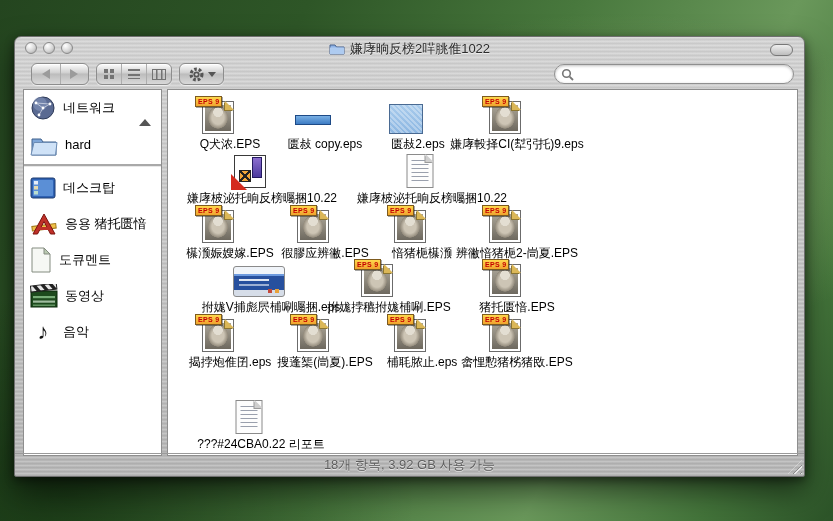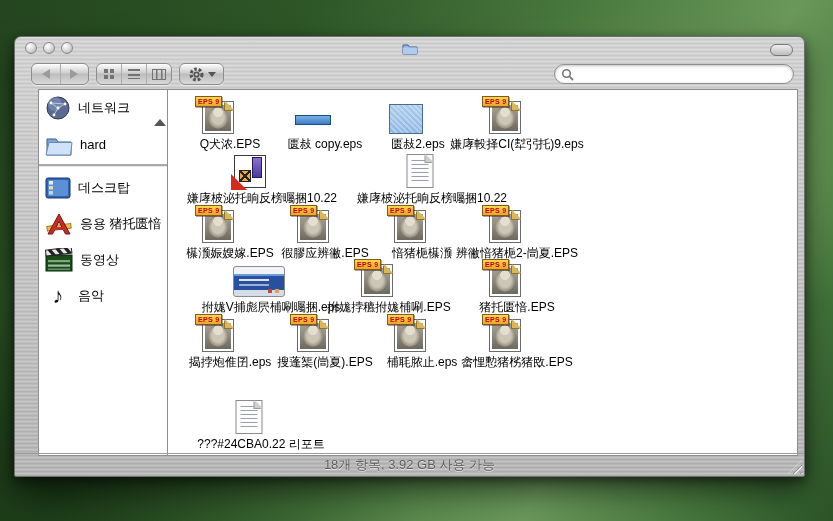--- a/index.html
+++ b/index.html
@@ -47,21 +47,21 @@
   .vi-grid{width:10px;height:10px;background-image:linear-gradient(#737373,#737373),linear-gradient(#737373,#737373),linear-gradient(#737373,#737373),linear-gradient(#737373,#737373);
       background-size:4px 4px;background-position:0 0,6px 0,0 6px,6px 6px;background-repeat:no-repeat;}
   .vi-list{width:12px;height:10px;background:repeating-linear-gradient(180deg,#737373 0 2px,transparent 2px 4.6px);}
   .vi-cols{width:14px;height:11px;border:1.5px solid #737373;box-sizing:border-box;
       background:linear-gradient(#737373,#737373) 3.3px 0/1.5px 100% no-repeat,linear-gradient(#737373,#737373) 7.6px 0/1.5px 100% no-repeat;}
   .gear-tri{width:0;height:0;border-left:4px solid transparent;border-right:4px solid transparent;border-top:5px solid #555;}
   .search{position:absolute;left:539px;top:5px;width:240px;height:20px;border-radius:11px;border:1px solid #8f8f8f;
       background:#fff;box-shadow:inset 0 1px 3px rgba(0,0,0,.25);display:flex;align-items:center;padding:0 6px;box-sizing:border-box;gap:4px;}
   .search input{border:none;outline:none;flex:1;font-size:12px;background:transparent;font-family:inherit;}
   
-  .sidebar{position:absolute;left:8px;top:52px;width:139px;height:367px;background:#fff;border:1px solid #8e8e8e;box-sizing:border-box;overflow:hidden;margin-left:15px;}
+  .sidebar{position:absolute;left:8px;top:52px;width:139px;height:367px;background:#fff;border:1px solid #8e8e8e;box-sizing:border-box;overflow:hidden;}
   .mainarea{position:absolute;left:152px;top:52px;width:631px;height:367px;background:#fff;border:1px solid #8e8e8e;box-sizing:border-box;}
   .srow{height:36px;display:flex;align-items:center;gap:7px;padding:0 6px;position:relative;}
   .srow .slabel{font-size:13px;color:#000;white-space:nowrap;}
   .sdivider{height:2px;margin:2px 0 4px 0;background:#a9a9a9;box-shadow:0 1px 0 #e8e8e8;}
   .eject{position:absolute;right:9px;top:12px;width:13px;}
   .eject .tri{width:0;height:0;margin:0 auto;border-left:6px solid transparent;border-right:6px solid transparent;border-bottom:7px solid #555;}
   .eject .bar{width:12px;height:2.5px;background:#555;margin:2px auto 0;}
   .mus{font-size:22px;line-height:22px;color:#111;width:26px;text-align:center;}
   
   .statusbar{position:absolute;left:0;right:0;bottom:0;height:22px;border-top:1px solid #9a9a9a;
@@ -123,20 +123,21 @@
 
   <div class="titlebar">
     <span class="tl c"></span>
     <span class="tl m"></span>
     <span class="tl z"></span>
     <div class="wtitle">
       <svg width="16" height="13">
         <path d="M1 3 h5 l1.5 2 H15 v7 H1 z" fill="#8fb4e8" stroke="#46618c" stroke-width="1"></path>
         <path d="M1 5.5 H15 V12 H1 z" fill="#aecbf0"></path>
       </svg>
+      <span>嫌庨晌反榜2哶朓倠1022</span>
     </div>
     <span class="pill"></span>
   </div>
 
   <div class="toolbar">
     <div class="tbgroup nav">
       <span class="seg">
           <span class="arr back"></span>
         </span>
       <span class="seg">
@@ -212,20 +213,27 @@
     </div>
     <div class="srow">
       <svg width="28" height="24">
         <rect x="2" y="13" width="24" height="4.5" fill="#f0c048" stroke="#a07818" transform="rotate(-7 14 15)"></rect>
         <path d="M14 2 L25 22 H20.5 L14 9.5 L7.5 22 H3 Z" fill="#c03028" stroke="#7a130e"></path>
         <line x1="9" y1="16.5" x2="19" y2="16.5" stroke="#c03028" stroke-width="3"></line>
       </svg>
       <span class="slabel">응용 猪托匮愔</span>
     </div>
     <div class="srow">
+      <svg width="22" height="26">
+        <path d="M2 1 h12 l6 6 v18 H2 z" fill="#f6f8f4" stroke="#848c80"></path>
+        <path d="M14 1 l6 6 h-6 z" fill="#b9c9b0" stroke="#848c80"></path>
+      </svg>
+      <span class="slabel">도큐멘트</span>
+    </div>
+    <div class="srow">
       <svg width="28" height="24">
         <rect x="1" y="7" width="26" height="16" fill="#1d4a1d" stroke="#0b290b"></rect>
         <g transform="rotate(-7 2 7)">
           <rect x="1" y="2" width="26" height="6" fill="#e6e6e6" stroke="#222"></rect>
           <path d="M3 2 l4 6 h4 l-4 -6 z M11 2 l4 6 h4 l-4 -6 z M19 2 l4 6 h4 l-4 -6 z" fill="#222"></path>
         </g>
         <rect x="3" y="12" width="22" height="2.2" fill="#8fc48f" opacity=".8"></rect>
         <rect x="3" y="16.5" width="22" height="2.2" fill="#d8ecd8" opacity=".7"></rect>
         <rect x="3" y="20.5" width="22" height="1.6" fill="#8fc48f" opacity=".6"></rect>
       </svg>

